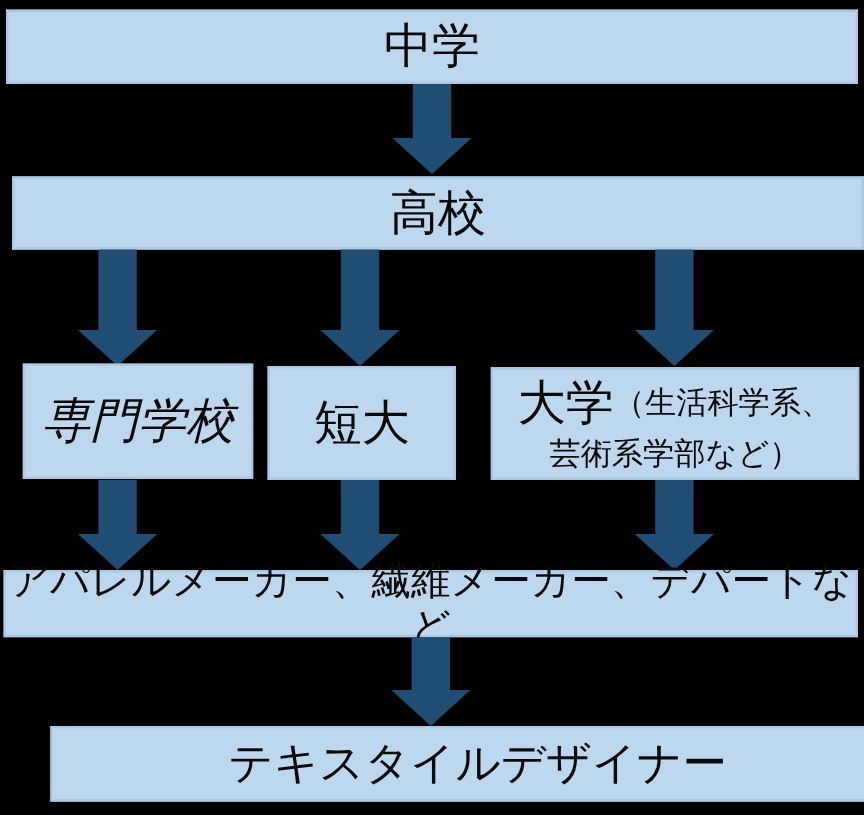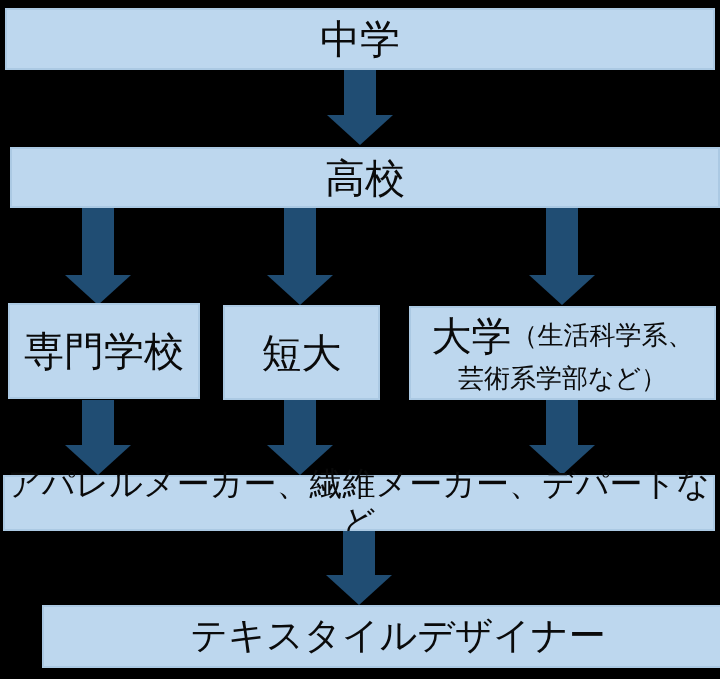--- a/index.html
+++ b/index.html
@@ -44,21 +44,21 @@
   .arrow .head{
     position:absolute;left:0;bottom:0;width:0;height:0;
     border-left:33px solid transparent;
     border-right:33px solid transparent;
     border-top:30px solid var(--arrow);
   }
 
   
   .n-chugaku {left:5px;  top:8px;   width:710px;height:62px;}
   .n-koko    {left:10px;  top:147px; width:710px;height:61px;}
-  .n-senmon  {left:8px;  top:303px; width:192px;height:96px;}
+  .n-senmon  {left:19px;  top:303px; width:192px;height:96px;font-style:italic;}
   .n-tandai  {left:223px;top:305px; width:157px;height:95px;}
   .n-daigaku {left:409px;top:306px; width:307px;height:94px;}
   .n-emp     {left:3px;  top:475px; width:712px;height:56px;}
   .n-career  {left:3px;  top:605px; width:712px;height:63px;margin-left:39px;}
 </style>
 </head>
 <body>
 
 <div class="canvas">
 

